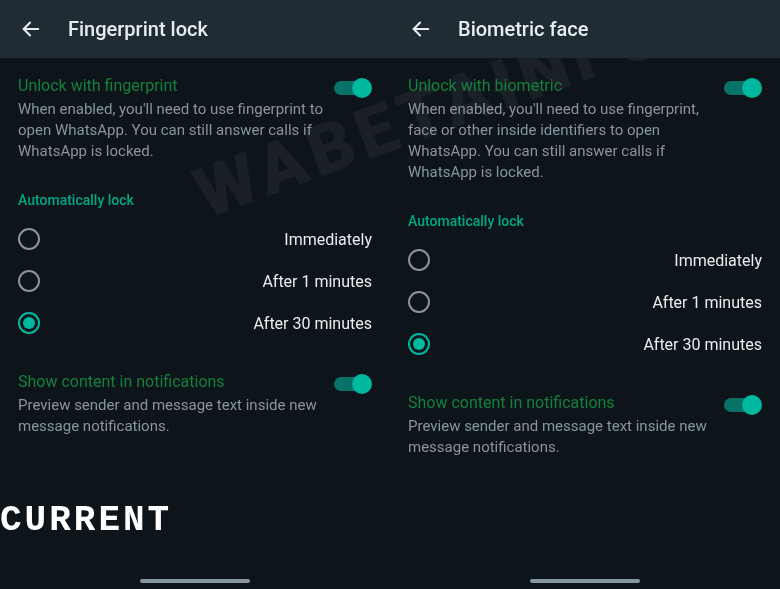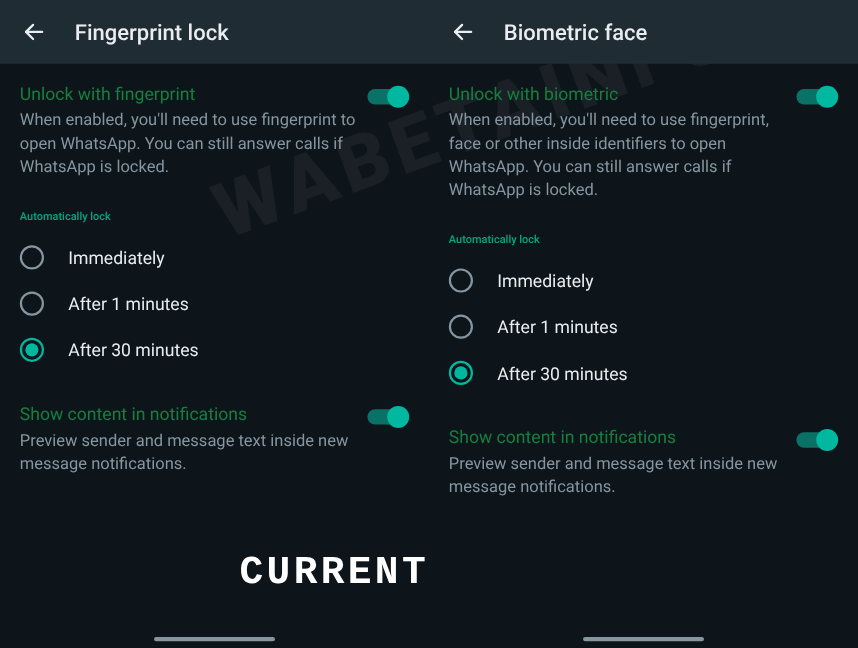--- a/index.html
+++ b/index.html
@@ -81,29 +81,30 @@
     position: absolute;
     top: 0;
     right: 0;
     width: 20px;
     height: 20px;
     border-radius: 50%;
     background: #00b8a0;
   }
   .section-header {
     color: #00a884;
-    font-size: 10px;
+    font-size: 14px;
     font-weight: 500;
     padding: 14px 18px 10px 18px;
   }
   .radio-row {
     display: flex;
     align-items: center;
     padding: 10px 18px;
     cursor: pointer;
+    justify-content: space-between;
   }
   .radio {
     width: 22px;
     height: 22px;
     border: 2px solid #8696a0;
     border-radius: 50%;
     margin-right: 22px;
     position: relative;
     flex-shrink: 0;
   }
@@ -119,21 +120,21 @@
   .radio-label {
     color: #e9edef;
     font-size: 16px;
   }
   .divider { height: 10px; }
   .caption {
     position: absolute;
     bottom: 48px;
     left: 0;
     width: 100%;
-    text-align: right;
+    text-align: left;
     color: #ffffff;
     font-size: 36px;
     letter-spacing: 3px;
     font-weight: 700;
     font-family: "Courier New", monospace;
   }
   .navbar {
     position: absolute;
     bottom: 6px;
     left: 50%;

